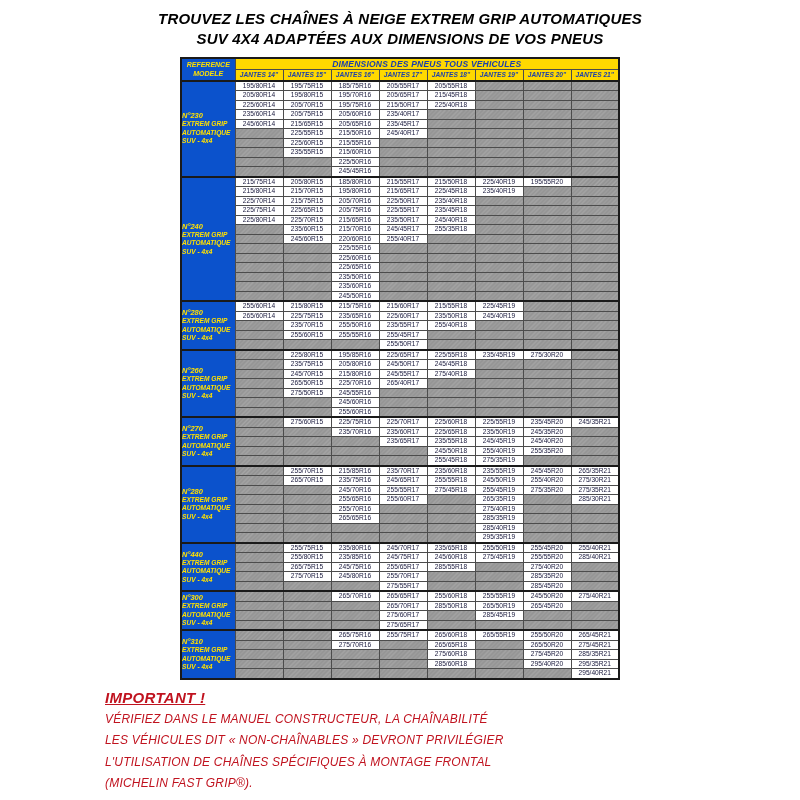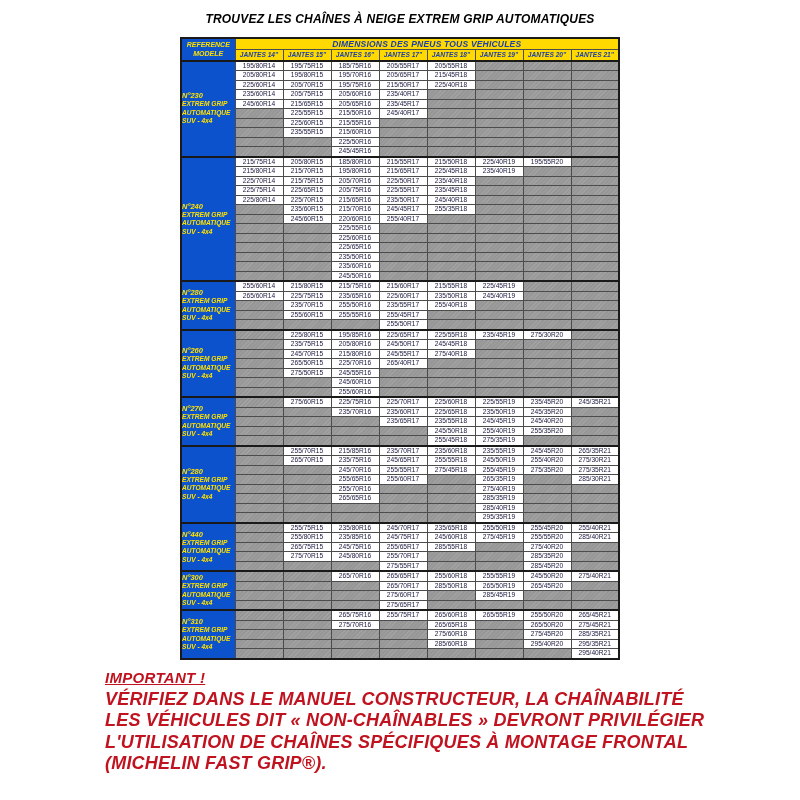--- a/index.html
+++ b/index.html
@@ -3,21 +3,21 @@
 <meta charset="utf-8">
 <style>
   * { margin:0; padding:0; box-sizing:border-box; }
   body { background:#fff; }
   .page {
     width:800px; height:800px; background:#ffffff; overflow:hidden;
     font-family:"Liberation Sans", sans-serif; position:relative;
   }
   .title {
     padding-top:9px; text-align:center; color:#000;
-    font-weight:bold; font-style:italic; font-size:12px; line-height:20px;
+    font-weight:bold; font-style:italic; font-size:15px; line-height:20px;
     letter-spacing:0.2px;
   }
   .table-wrap { display:flex; justify-content:center; margin-top:8px; }
   table { border-collapse:collapse; border:2px solid #1a1a1a; table-layout:fixed; }
   th, td { border:1px solid #4c4c4c; padding:0; overflow:hidden; white-space:nowrap; }
   .corner {
     background:#0b52cc; color:#ffe000; font-style:italic; font-weight:bold;
     font-size:7px; line-height:9px; text-align:center; width:54px;
   }
   .main-header {
@@ -42,30 +42,31 @@
     background-color:#9c9c9c;
     background-image:repeating-linear-gradient(135deg,#a5a5a5 0px,#a5a5a5 1px,#959595 1px,#959595 3px);
   }
   tr.block-top th, tr.block-top td { border-top:2px solid #1a1a1a; }
   .footer { margin:7px 0 0 105px; color:#c0131f; }
   .important {
     font-size:15px; font-weight:bold; font-style:italic;
     text-decoration:underline; line-height:22px; letter-spacing:0.3px;
   }
   .footer-line {
-    font-size:18px; font-weight:bold; font-style:italic; line-height:21.5px;
+    font-size:12px; font-weight:normal; font-style:italic; line-height:21.5px;
     letter-spacing:0.2px;
   }
 </style>
 </head>
 <body>
 
 <div class="page">
   <div class="title">
     <div>TROUVEZ LES CHAÎNES À NEIGE EXTREM GRIP AUTOMATIQUES</div>
+    <div>SUV 4X4 ADAPTÉES AUX DIMENSIONS DE VOS PNEUS</div>
   </div>
 
   <div class="table-wrap">
     <table>
       <thead id="chain-thead">
           <tr>
             <th class="corner" rowspan="2">
               <div>REFERENCE</div>
               <div>MODELE</div>
             </th>

